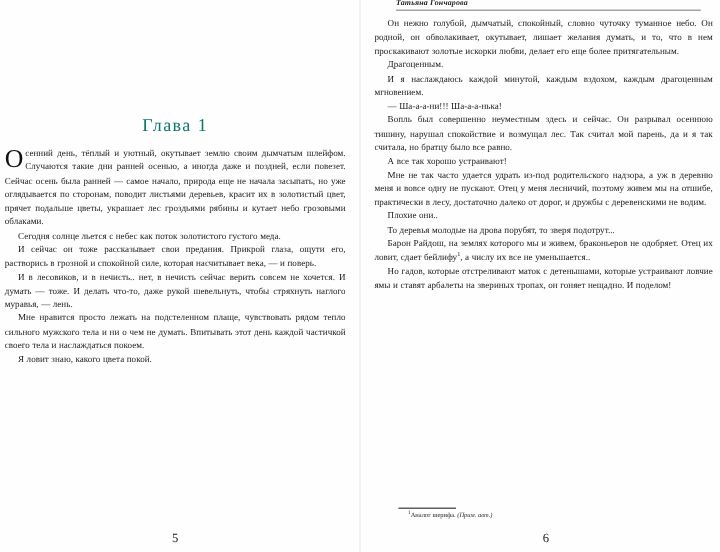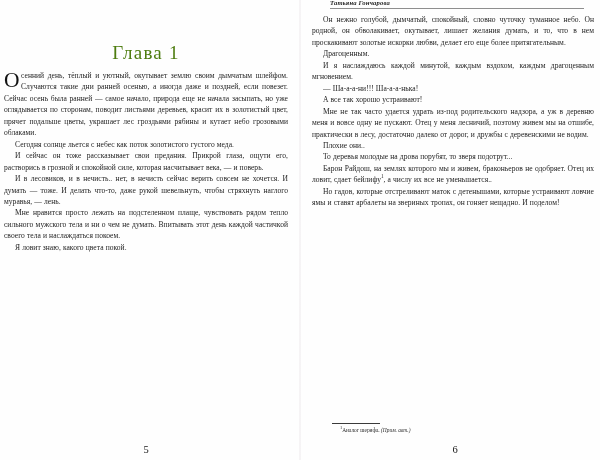--- a/index.html
+++ b/index.html
@@ -64,25 +64,25 @@
   .runhead-rule {
     margin-top: 1px;
     height: 1px;
     background: #8e8e8e;
     width: 100%;
   }
 
   
   .chapter-title {
     text-align: center;
-    font-size: 19px;
+    font-size: 15px;
     letter-spacing: 1.2px;
-    color: #4d7c0f;
+    color: #0f766e;
     margin: 0;
-    padding-top: 44px;
+    padding-top: 96px;
     line-height: 18px;
     font-weight: normal;
   }
 
   
   .body {
     font-size: 7.55px;
     line-height: 11.45px;
     text-align: justify;
     text-justify: inter-word;
@@ -187,20 +187,21 @@
     <div class="runhead">
       <div class="runhead-text">Татьяна Гончарова</div>
       <div class="runhead-rule"></div>
     </div>
 
     <div class="body">
       <p>Он нежно голубой, дымчатый, спокойный, словно чуточку туманное небо. Он родной, он обволакивает, окутывает, лишает желания думать, и то, что в нем проскакивают золотые искорки любви, делает его еще более притягательным.</p>
       <p>Драгоценным.</p>
       <p>И я наслаждаюсь каждой минутой, каждым вздохом, каждым драгоценным мгновением.</p>
       <p>— Ша-а-а-ни!!! Ша-а-а-нька!</p>
+      <p>Вопль был совершенно неуместным здесь и сейчас. Он разрывал осеннюю тишину, нарушал спокойствие и возмущал лес. Так считал мой парень, да и я так считала, но братцу было все равно.</p>
       <p>А все так хорошо устраивают!</p>
       <p>Мне не так часто удается удрать из-под родительского надзора, а уж в деревню меня и вовсе одну не пускают. Отец у меня лесничий, поэтому живем мы на отшибе, практически в лесу, достаточно далеко от дорог, и дружбы с деревенскими не водим.</p>
       <p>Плохие они..</p>
       <p>То деревья молодые на дрова порубят, то зверя подотрут...</p>
 
       <p><span>Барон Райдош, на землях которого мы и живем, браконьеров не одобряет. Отец их ловит, сдает бейлифу</span><span class="fn-ref">1</span><span>, а числу их все не уменьшается..</span></p>
 
       <p>Но гадов, которые отстреливают маток с детенышами, которые устраивают ловчие ямы и ставят арбалеты на звериных тропах, он гоняет нещадно. И поделом!</p>
     </div>
 

